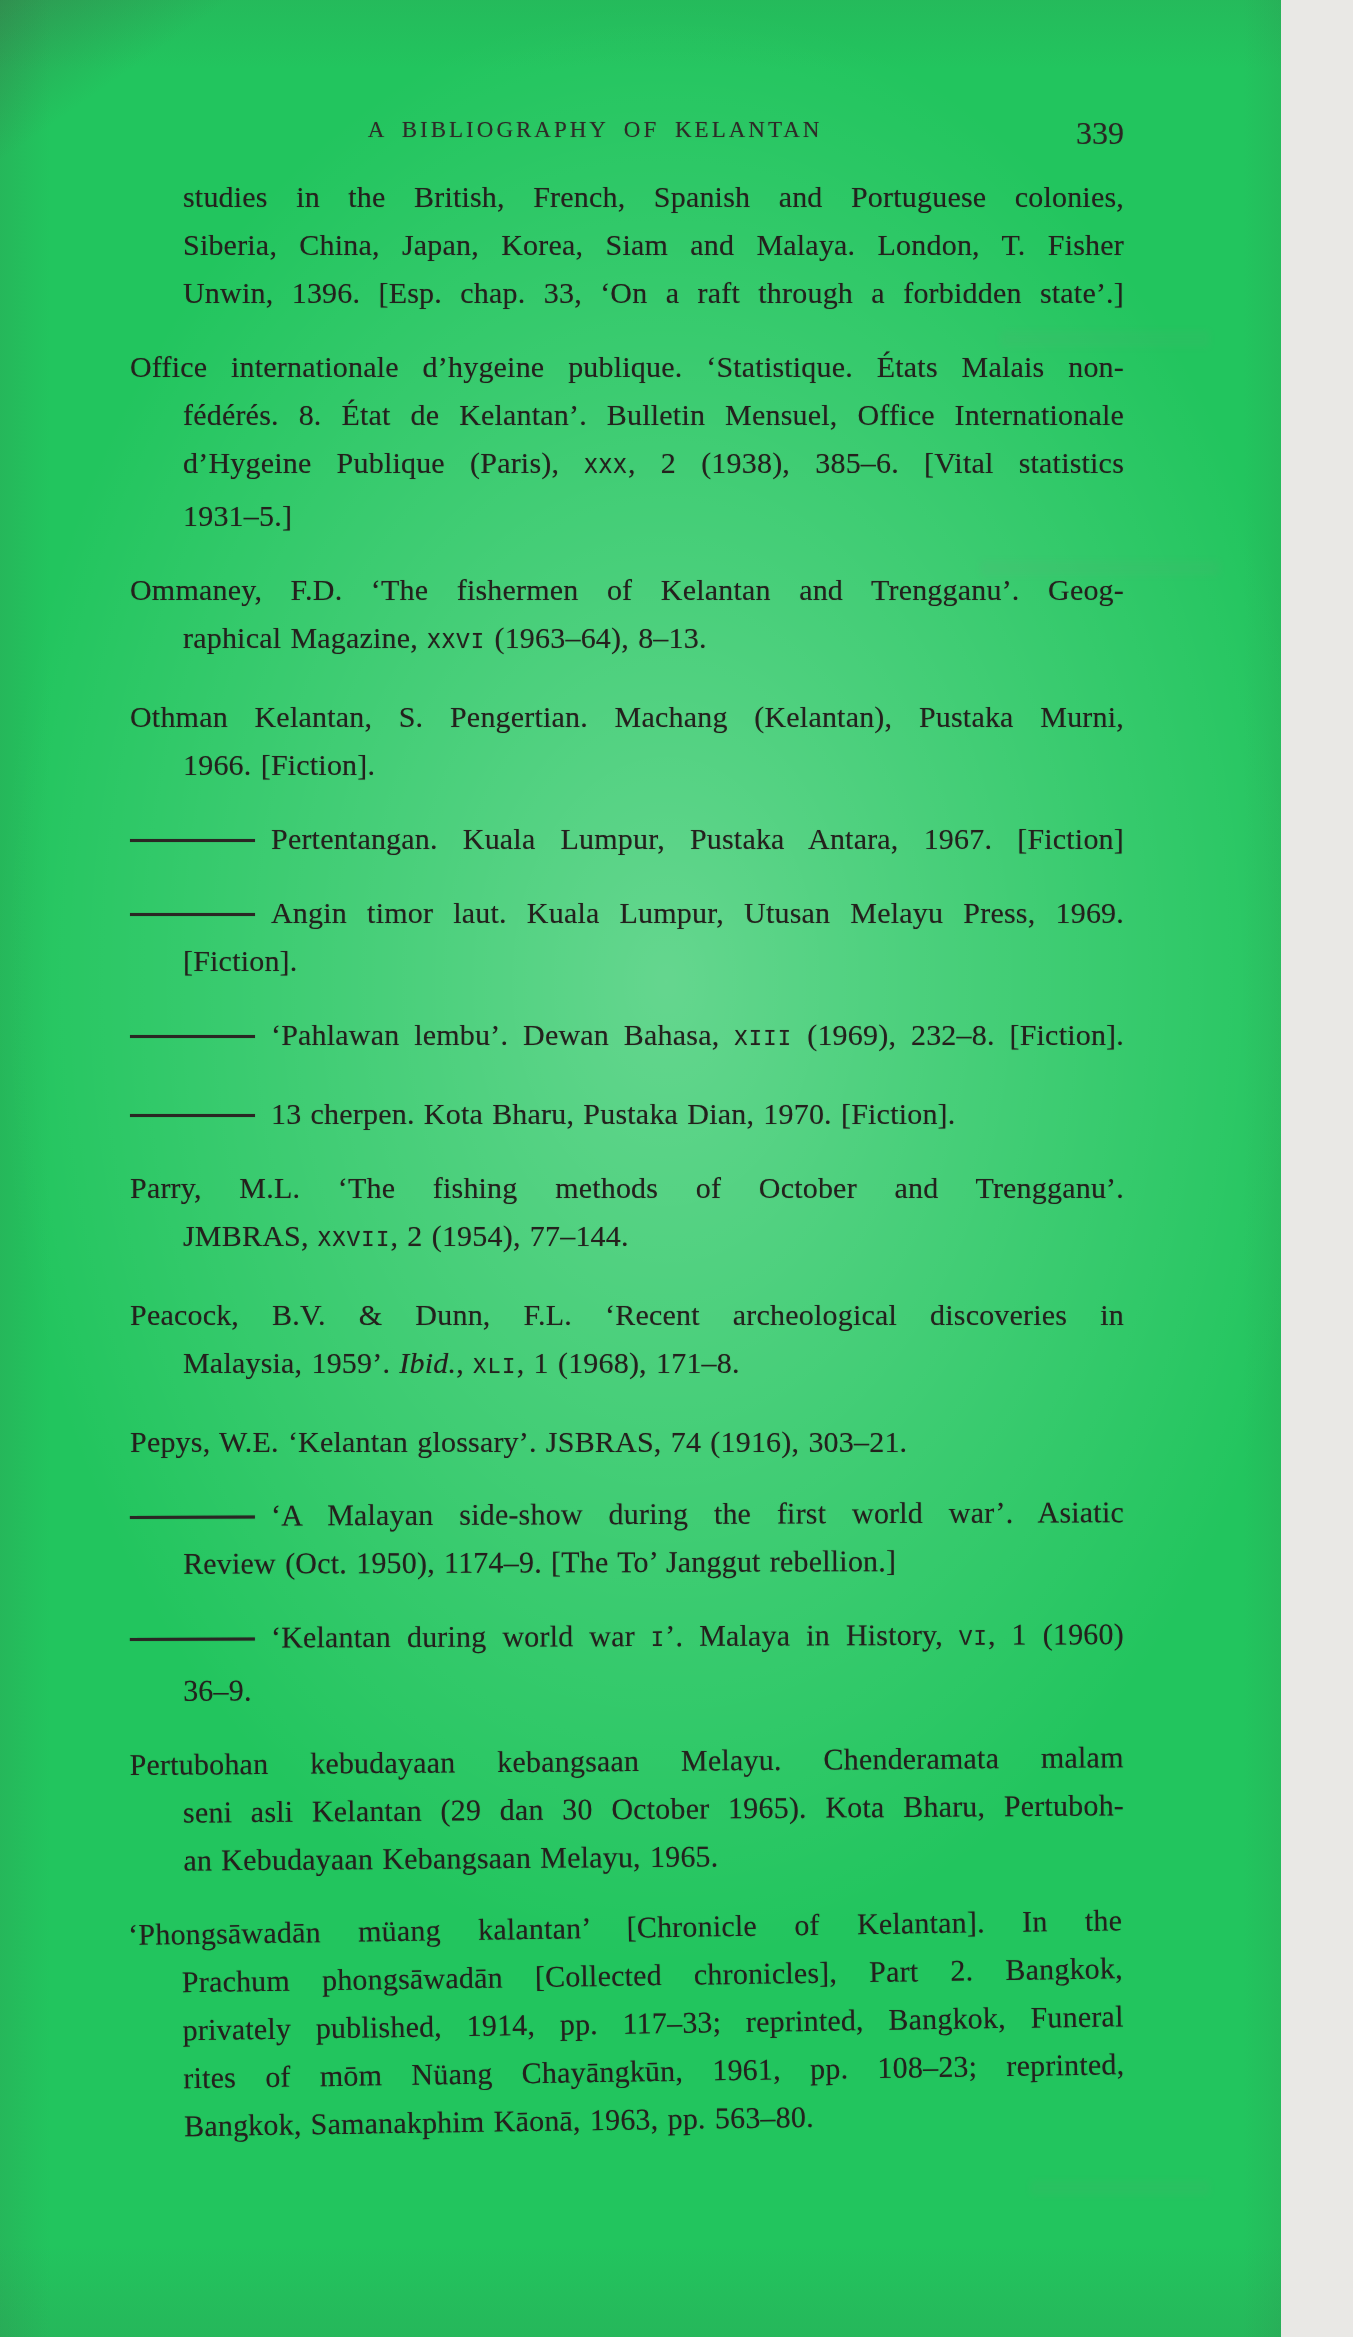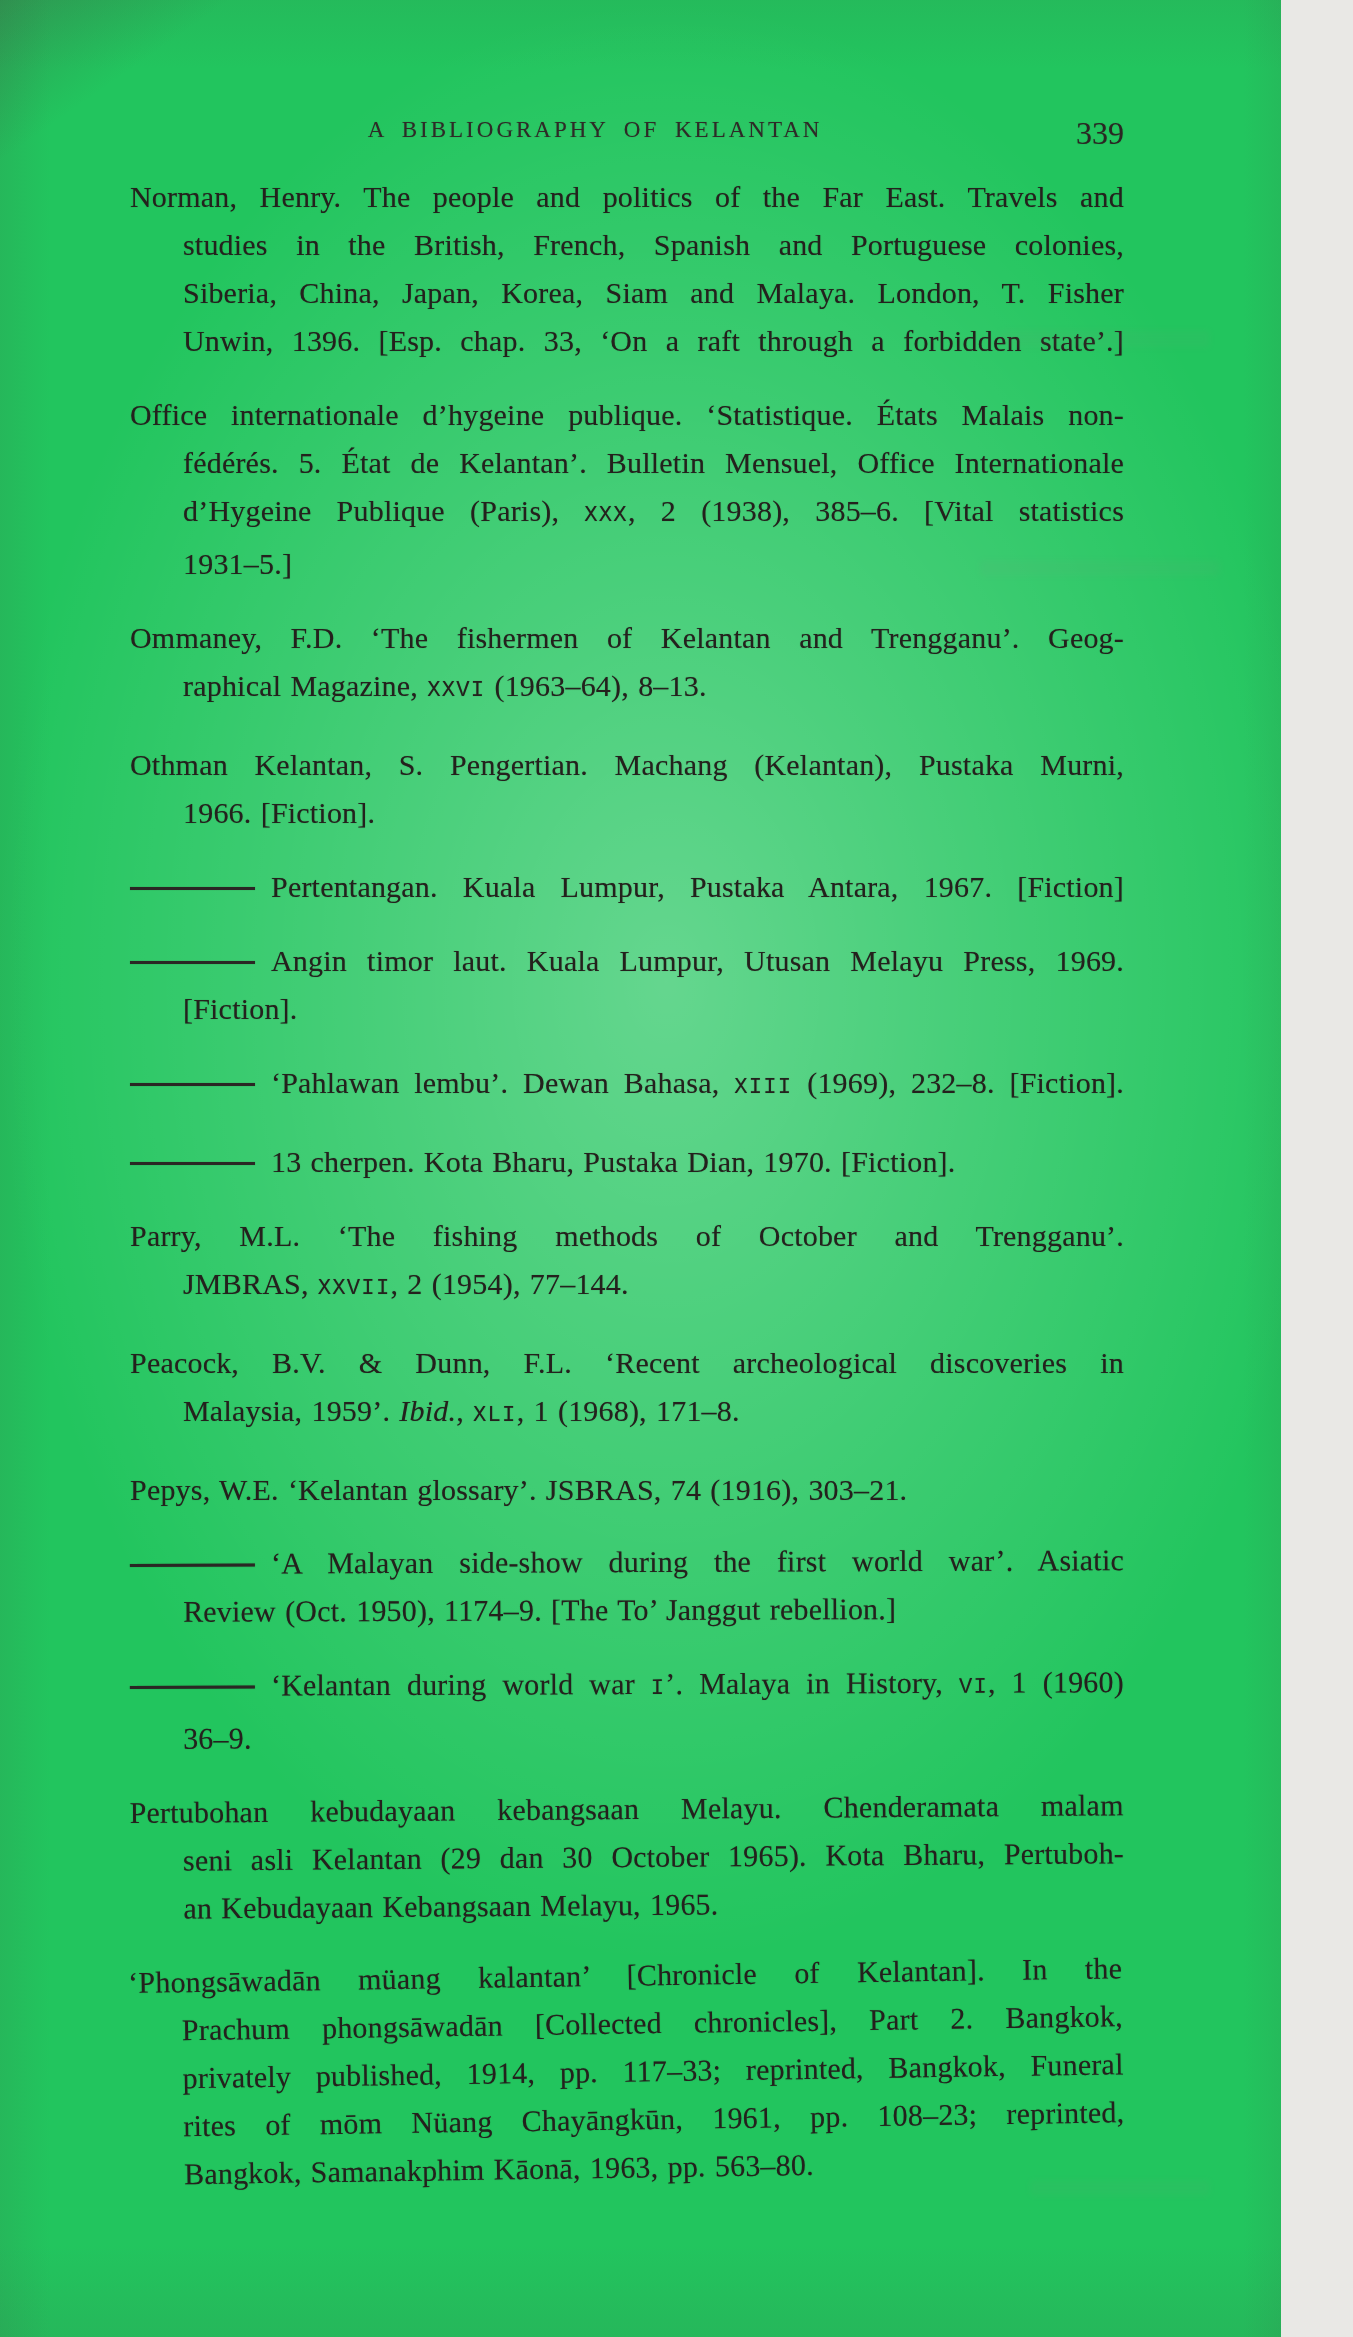--- a/index.html
+++ b/index.html
@@ -90,28 +90,27 @@
 </head>
 <body>
 
 <div class="page">
   <div class="header-row">
     <span class="running-head">A BIBLIOGRAPHY OF KELANTAN</span>
     <span class="folio">339</span>
   </div>
   <div class="entries">
       <div class="entry">
-        <div class="line j"><span>Norman, Henry. The people and politics of the Far East. Travels and</span></div>
         <div class="line cont j"><span>studies in the British, French, Spanish and Portuguese colonies,</span></div>
         <div class="line cont j"><span>Siberia, China, Japan, Korea, Siam and Malaya. London, T. Fisher</span></div>
         <div class="line cont j"><span>Unwin, 1396. [Esp. chap. 33, ‘On a raft through a forbidden state’.]</span></div>
       </div>
       <div class="entry">
         <div class="line j"><span>Office internationale d’hygeine publique. ‘Statistique. États Malais non-</span></div>
-        <div class="line cont j"><span>fédérés. 5. État de Kelantan’. Bulletin Mensuel, Office Internationale</span></div>
+        <div class="line cont j"><span>fédérés. 8. État de Kelantan’. Bulletin Mensuel, Office Internationale</span></div>
         <div class="line cont j"><span>d’Hygeine Publique (Paris), </span><span class="sc">XXX</span><span>, 2 (1938), 385–6. [Vital statistics</span></div>
         <div class="line cont"><span>1931–5.]</span></div>
       </div>
       <div class="entry">
         <div class="line j"><span>Ommaney, F.D. ‘The fishermen of Kelantan and Trengganu’. Geog-</span></div>
         <div class="line cont"><span>raphical Magazine, </span><span class="sc">XXVI</span><span> (1963–64), 8–13.</span></div>
       </div>
       <div class="entry">
         <div class="line j"><span>Othman Kelantan, S. Pengertian. Machang (Kelantan), Pustaka Murni,</span></div>
         <div class="line cont"><span>1966. [Fiction].</span></div>

